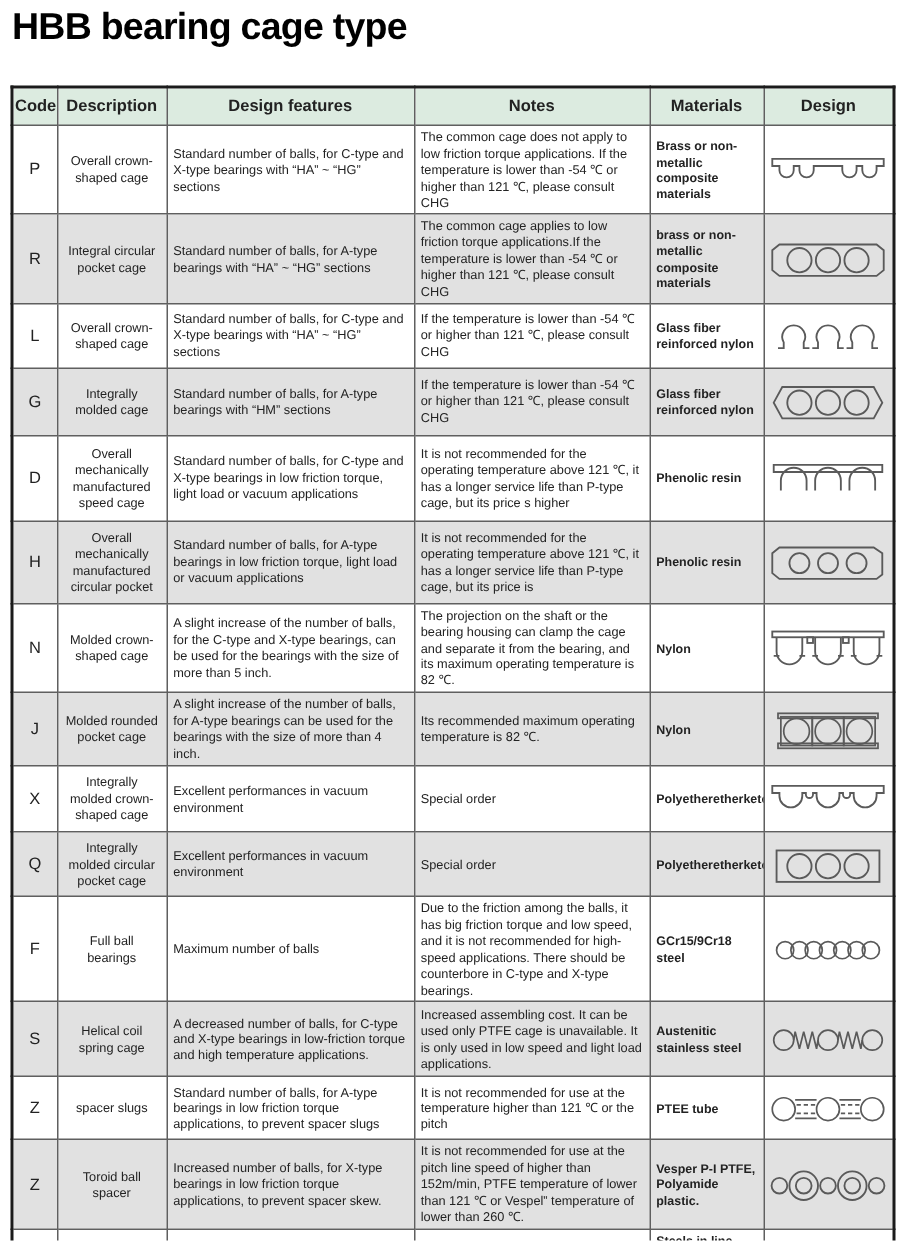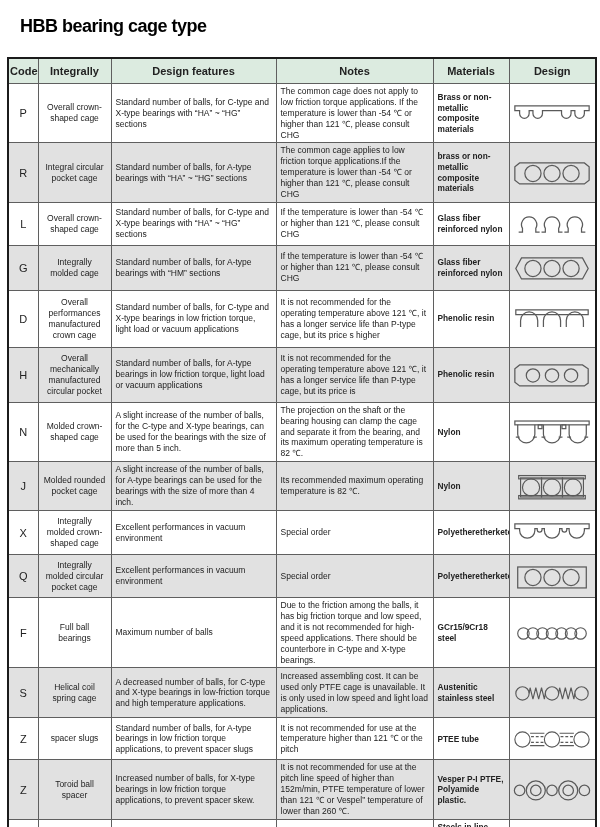--- a/index.html
+++ b/index.html
@@ -1,22 +1,22 @@
 <!DOCTYPE html>
 <html><head>
 <meta charset="utf-8">
 <style>
   html,body{margin:0;padding:0;}
   body{
     width:600px;height:827px;background:#ffffff;position:relative;
     font-family:"Liberation Sans",sans-serif;color:#1c1c1c;overflow:hidden;
   }
   .page-title{
-    position:absolute;left:8px;top:4px;margin:12px;
-    font-size:18px;font-weight:bold;letter-spacing:-0.5px;color:#000;
+    position:absolute;left:8px;top:4px;margin:0;
+    font-size:25px;font-weight:bold;letter-spacing:-0.5px;color:#000;
   }
   table.cage-table{
     position:absolute;left:7px;top:57px;width:588px;
     border-collapse:collapse;table-layout:fixed;
     border:2px solid #1b1b1b;border-bottom-width:3px;
     background:#ffffff;
   }
   .cage-table th,.cage-table td{border:1px solid #5f5f5f;overflow:hidden;}
   .cage-table th{
     background:#dcebe0;font-size:11px;font-weight:bold;height:22px;
@@ -196,21 +196,21 @@
     <col style="width:30px">
       <col style="width:73px">
       <col style="width:165px">
     <col style="width:157px">
       <col style="width:76px">
       <col style="width:87px">
   </colgroup>
   <thead>
     <tr>
       <th>Code</th>
-      <th>Integrally</th>
+      <th>Description</th>
       <th>Design features</th>
       <th>Notes</th>
       <th>Materials</th>
       <th>Design</th>
     </tr>
   </thead>
   <tbody>
       <tr>
     <td class="c-code">P</td>
     <td class="c-desc">Overall crown-shaped cage</td>
@@ -254,21 +254,21 @@
     <td class="c-notes">If the temperature is lower than -54 ℃ or higher than 121 ℃, please consult CHG</td>
     <td class="c-mat">Glass fiber reinforced nylon</td>
     <td class="c-design">
       <svg class="design-svg" viewBox="0 0 84 30" aria-hidden="true">
             <use href="#icon-pocket-hex" xlink:href="#icon-pocket-hex"></use>
           </svg>
     </td>
   </tr>
       <tr>
     <td class="c-code">D</td>
-    <td class="c-desc">Overall performances manufactured crown cage</td>
+    <td class="c-desc">Overall mechanically manufactured speed cage</td>
     <td class="c-feat">Standard number of balls, for C-type and X-type bearings in low friction torque, light load or vacuum applications</td>
     <td class="c-notes">It is not recommended for the operating temperature above 121 ℃, it has a longer service life than P-type cage, but its price s higher</td>
     <td class="c-mat">Phenolic resin</td>
     <td class="c-design">
       <svg class="design-svg" viewBox="0 0 84 30" aria-hidden="true">
             <use href="#icon-crown-wide" xlink:href="#icon-crown-wide"></use>
           </svg>
     </td>
   </tr>
       <tr>

